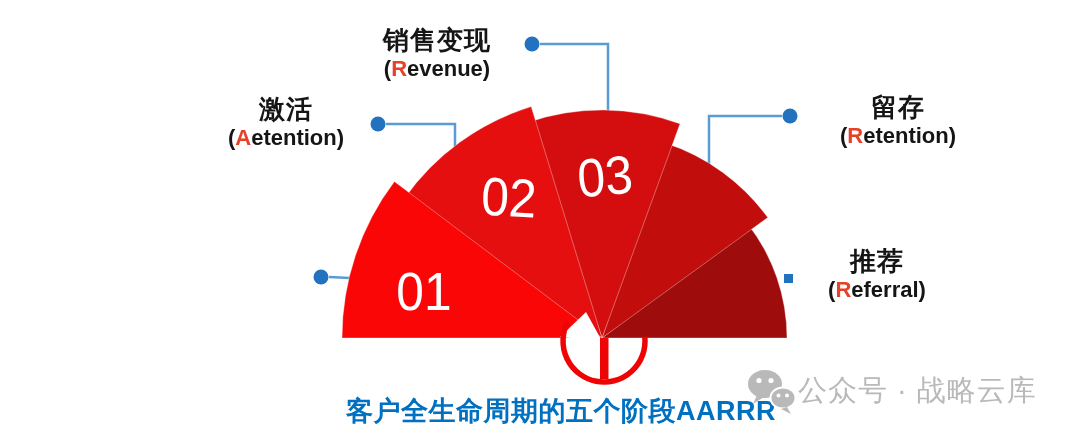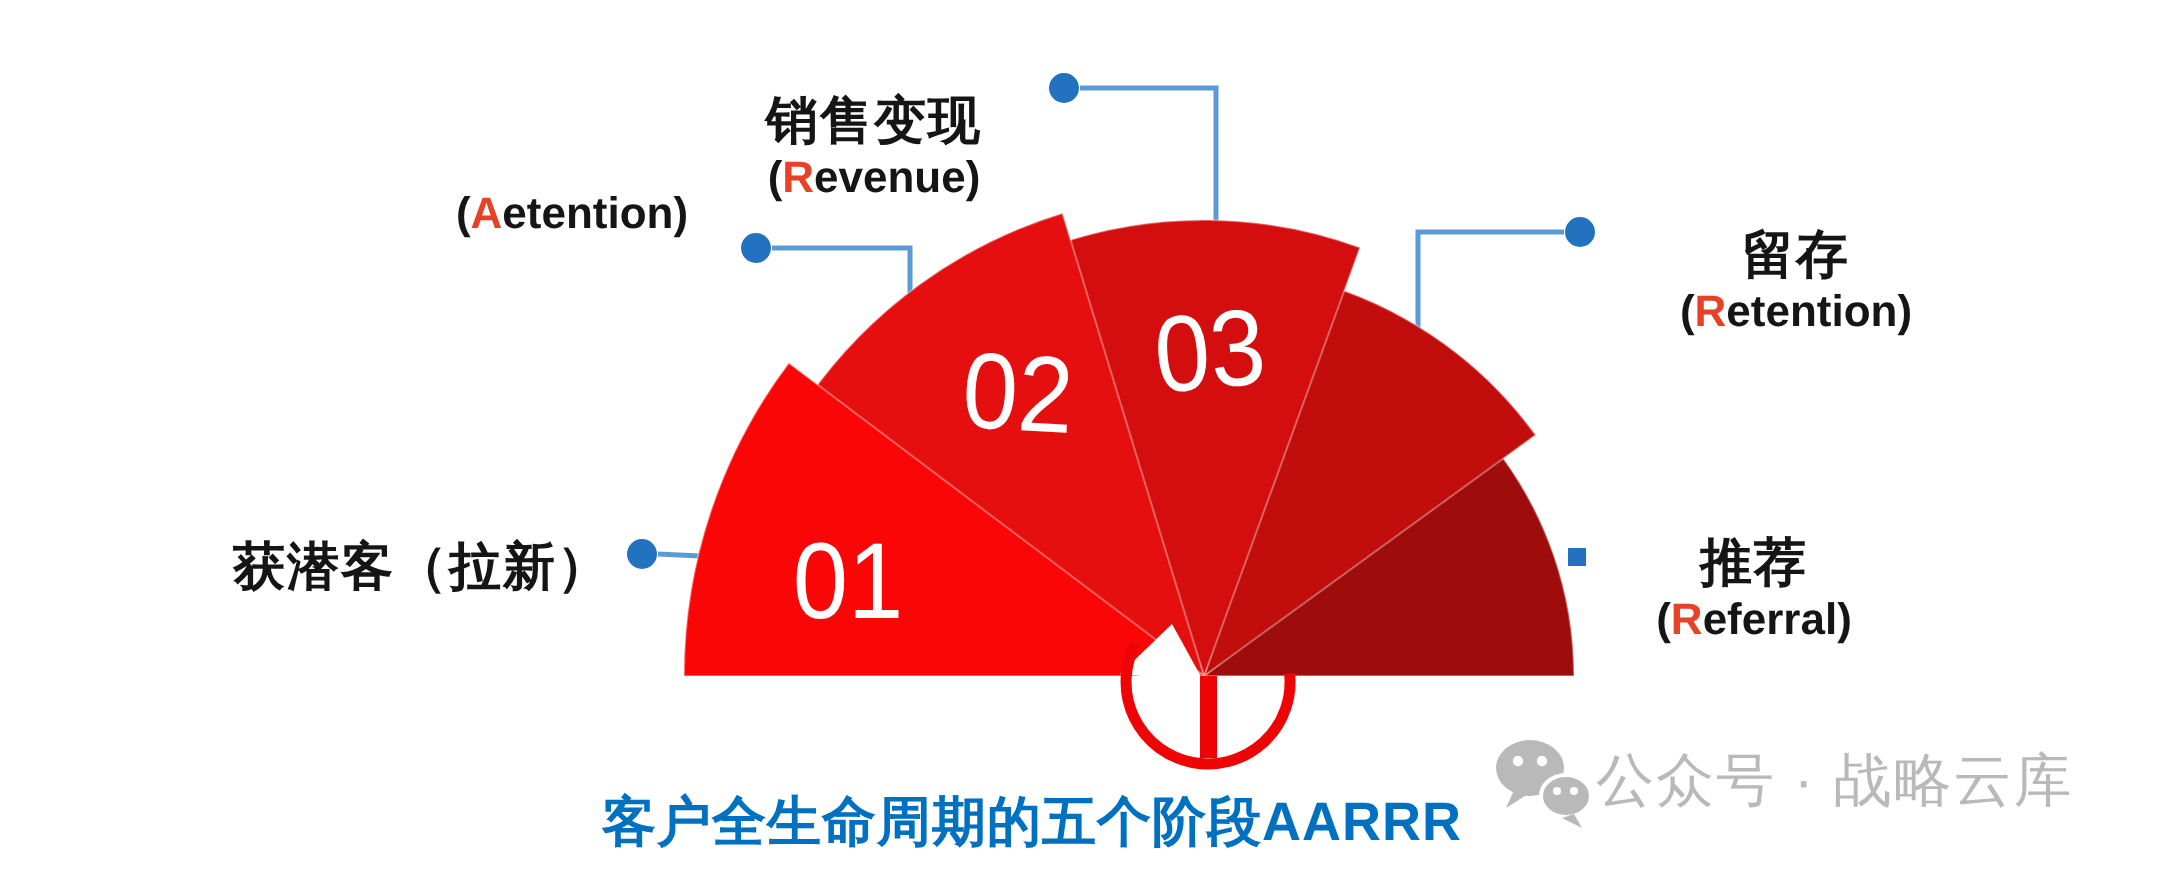--- a/index.html
+++ b/index.html
@@ -5,32 +5,32 @@
   html,body{margin:0;padding:0;background:#fff;}
   #canvas{
     position:relative;width:1080px;height:440px;overflow:hidden;background:#ffffff;
     font-family:"Liberation Sans","DejaVu Sans",sans-serif;
   }
   #fan-svg{position:absolute;left:0;top:0;}
   .cline{stroke:var(--connector-line);stroke-width:2.5;fill:none;}
   .dot{fill:var(--connector-dot);}
   .sq{fill:var(--connector-dot);}
   .stage-label{position:absolute;width:220px;text-align:center;color:var(--label);font-weight:bold;}
-  .zh{font-size:26px;line-height:31px;letter-spacing:1px;white-space:nowrap;margin-top:20px;}
+  .zh{font-size:26px;line-height:31px;letter-spacing:1px;white-space:nowrap;}
   .en{font-size:22px;line-height:25px;white-space:nowrap;}
   .initial{color:var(--initial);}
   .wedge-num{
     position:absolute;width:140px;height:64px;line-height:64px;text-align:center;
     color:var(--number);font-size:54px;font-weight:400;
   }
   #num-01{left:354px;top:259px;transform:scaleX(.92);}
   #num-02{left:439px;top:165px;transform:scaleX(.92) rotate(3deg);}
   #num-03{left:535px;top:144px;transform:scaleX(.92) rotate(-5deg);}
   #title{
-    position:absolute;left:301px;top:393px;width:520px;text-align:left;
+    position:absolute;left:301px;top:393px;width:520px;text-align:center;
     color:var(--title);font-size:27px;font-weight:bold;letter-spacing:0.5px;white-space:nowrap;
   }
   #watermark{
     position:absolute;left:746px;top:367px;display:flex;align-items:center;gap:0;
     color:var(--watermark);font-size:29px;letter-spacing:1px;white-space:nowrap;
   }
 </style>
 </head>
 <body>
 
@@ -66,24 +66,24 @@
 
     <path d="M 567.8 321.8 A 41 41 0 1 0 644.8 336.7" fill="none" stroke-width="5.5" stroke="#EE0404"></path>
     <rect x="600" y="338" width="8.5" height="41" fill="#EE0404"></rect>
   </svg>
 
   <div class="wedge-num" id="num-01">01</div>
   <div class="wedge-num" id="num-02">02</div>
   <div class="wedge-num" id="num-03">03</div>
 
   <div class="stage-label" style="left:101px;top:248px;">
-    <div class="zh">获潜客（拉新）</div>
   </div>
 
   <div class="stage-label" style="left:176px;top:94px;">
+    <div class="zh">激活</div>
     <div class="en"><span>(</span><span class="initial">A</span><span>etention)</span></div>
   </div>
 
   <div class="stage-label" style="left:327px;top:25px;">
     <div class="zh">销售变现</div>
     <div class="en"><span>(</span><span class="initial">R</span><span>evenue)</span></div>
   </div>
 
   <div class="stage-label" style="left:788px;top:92px;">
     <div class="zh">留存</div>

